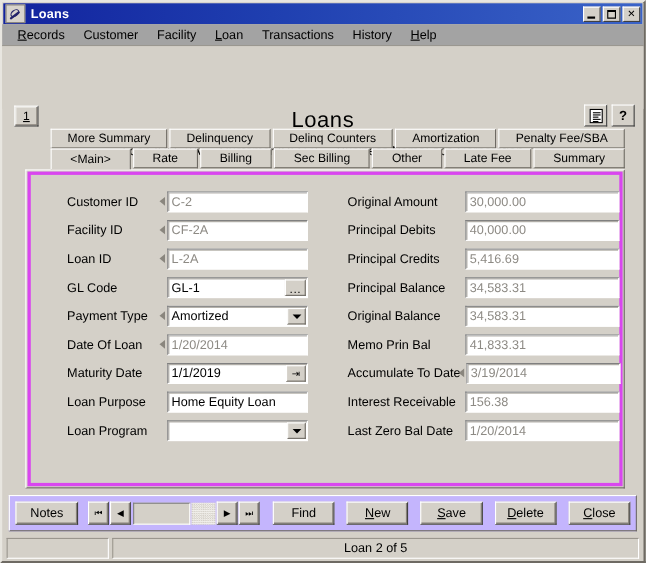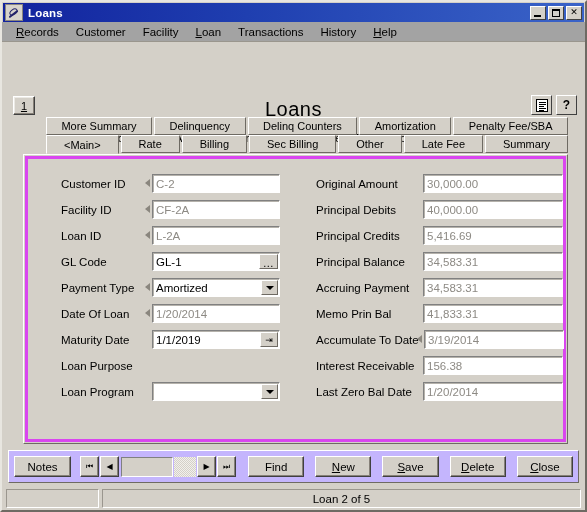--- a/index.html
+++ b/index.html
@@ -565,20 +565,23 @@
               <div class="flabel">Maturity Date</div>
               <div class="lookup-arrow"></div>
               <div class="finput">
                 <span>1/1/2019</span>
                 <div class="date-btn">⇥</div>
               </div>
             </div>
             <div class="frow">
               <div class="flabel">Loan Purpose</div>
               <div class="lookup-arrow"></div>
+              <div class="finput">
+                <span>Home Equity Loan</span>
+              </div>
             </div>
             <div class="frow">
               <div class="flabel">Loan Program</div>
               <div class="lookup-arrow"></div>
               <div class="finput">
                 <span></span>
                 <div class="combo-btn"></div>
               </div>
             </div>
           </div>
@@ -605,21 +608,21 @@
               </div>
             </div>
             <div class="frow">
               <div class="flabel">Principal Balance</div>
               <div class="lookup-arrow"></div>
               <div class="finput disabled">
                 <span>34,583.31</span>
               </div>
             </div>
             <div class="frow">
-              <div class="flabel">Accruing Payment</div>
+              <div class="flabel">Original Balance</div>
               <div class="lookup-arrow"></div>
               <div class="finput disabled">
                 <span>34,583.31</span>
               </div>
             </div>
             <div class="frow">
               <div class="flabel">Memo Prin Bal</div>
               <div class="lookup-arrow"></div>
               <div class="finput disabled">
                 <span>41,833.31</span>

